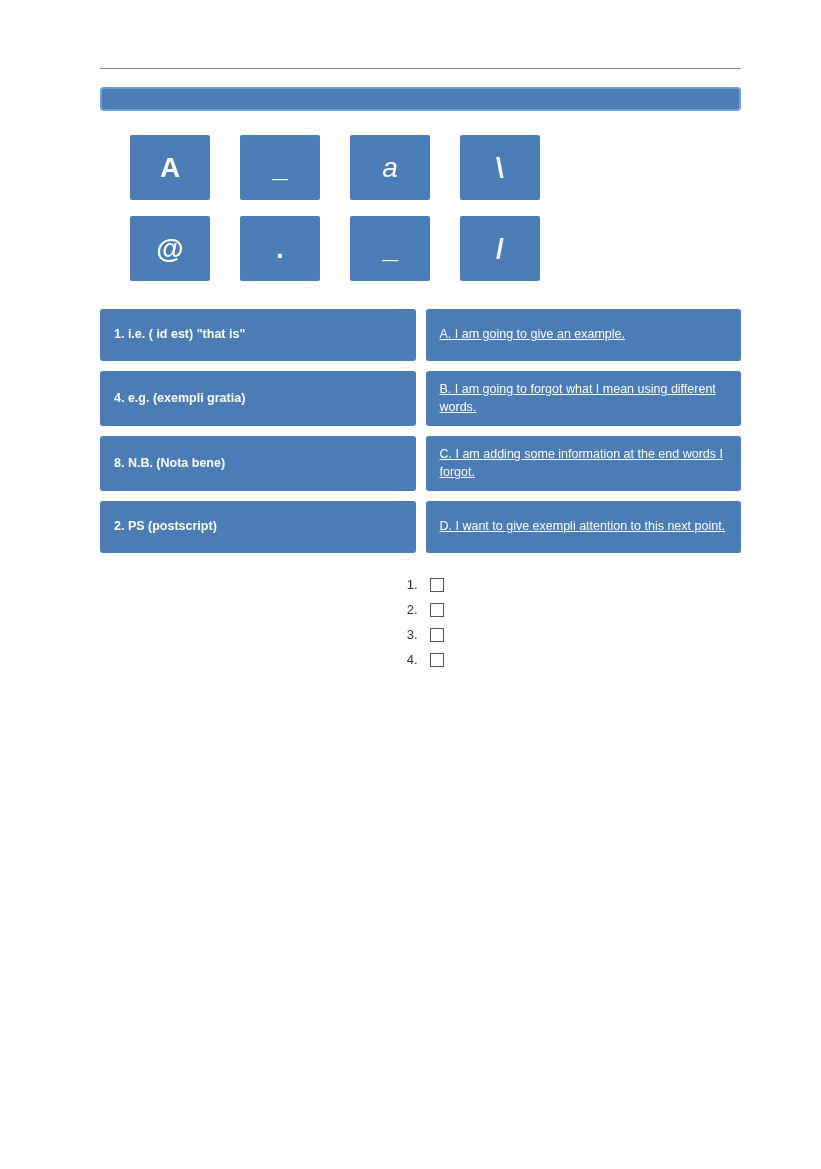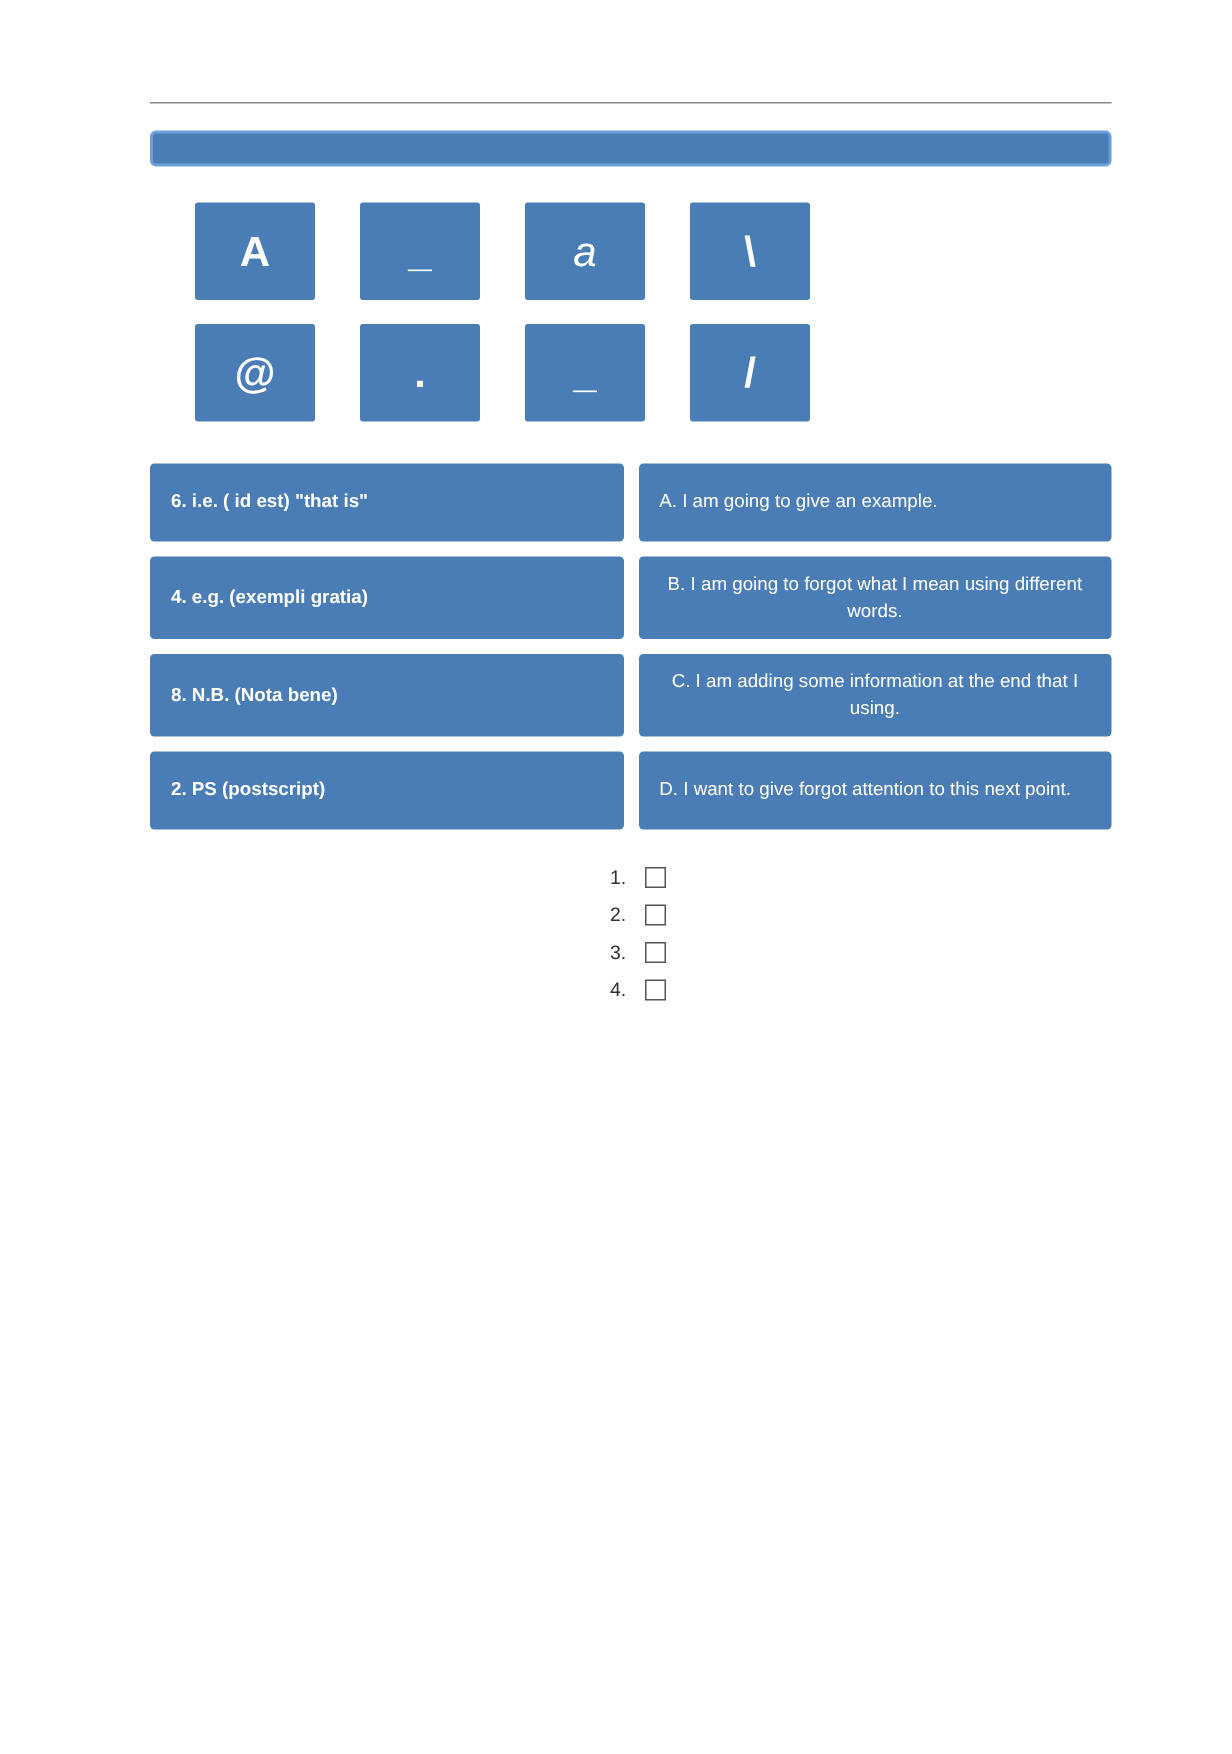--- a/index.html
+++ b/index.html
@@ -115,21 +115,22 @@
       font-weight: bold;
       border-radius: 3px;
       min-height: 52px;
       display: flex;
       align-items: center;
       line-height: 1.4;
     }
 
     .match-item.right-col {
       font-weight: normal;
-      text-align: center;
+      text-align: left;
+      text-decoration: underline;
     }
 
     .answers-section {
       display: flex;
       justify-content: center;
       margin-top: 20px;
     }
 
     .answers-list {
       list-style: none;
@@ -183,28 +184,28 @@
       <div class="symbol-box">.</div>
       <div class="symbol-box">_</div>
       <div class="symbol-box">/</div>
     </div>
 </div>
 
 <div class="abbrev-section-title"></div>
 
 <div class="matching-grid">
 
-<div class="match-item">6.  i.e. ( id est) "that is"</div>
+<div class="match-item">1.  i.e. ( id est) "that is"</div>
     <div class="match-item right-col">A.  I am going to give an example.</div>
     <div class="match-item">4.  e.g. (exempli gratia)</div>
     <div class="match-item right-col">B.  I am going to forgot what I mean using different words.</div>
     <div class="match-item">8.  N.B. (Nota bene)</div>
-    <div class="match-item right-col">C.  I am adding some information at the end that I using.</div>
+    <div class="match-item right-col">C.  I am adding some information at the end words I forgot.</div>
     <div class="match-item">2.  PS (postscript)</div>
-    <div class="match-item right-col">D.  I want to give forgot attention to this next point.</div>
+    <div class="match-item right-col">D.  I want to give exempli attention to this next point.</div>
   </div>
 
 <div class="answers-section">
   <ol class="answers-list">
 
   <li>
         <span class="num">1.</span>
         <span class="checkbox-sq"></span>
       </li>
       <li>

